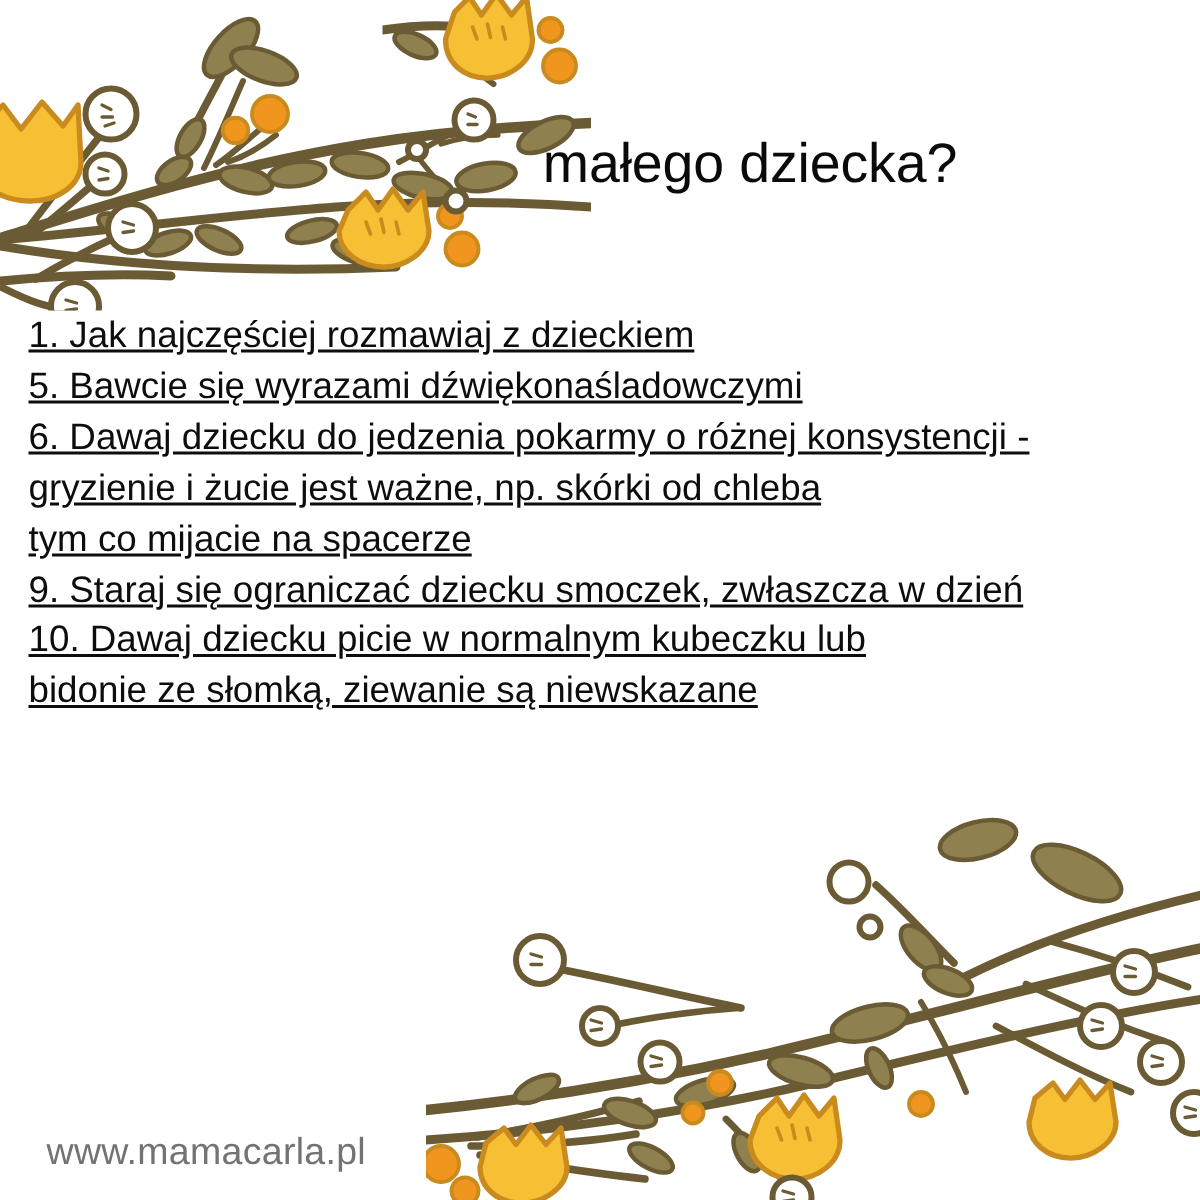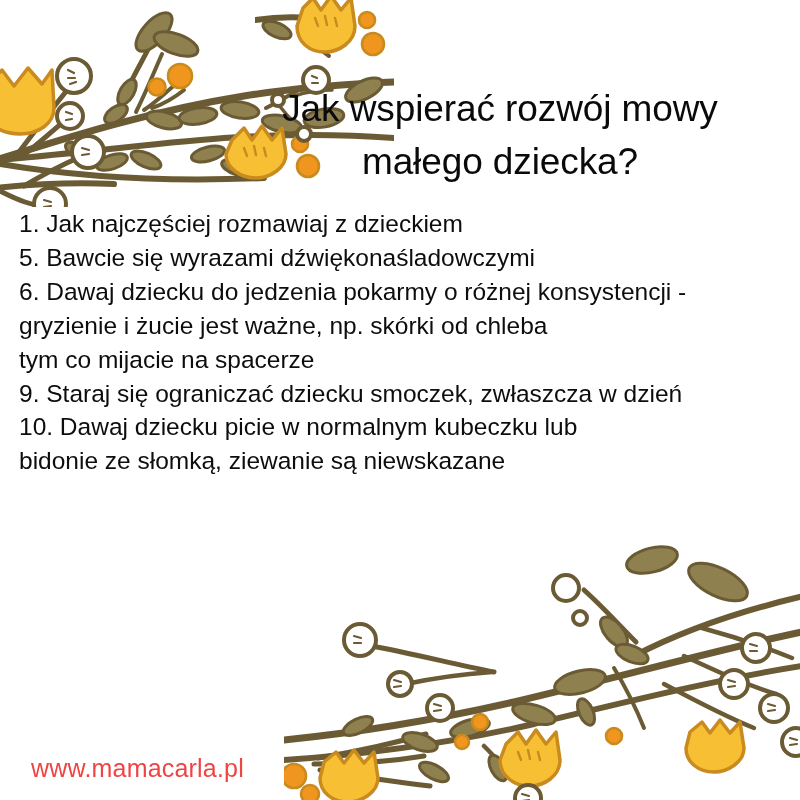--- a/index.html
+++ b/index.html
@@ -51,30 +51,31 @@
     position: absolute;
     left: 19px;
     top: 207px;
     width: 760px;
   }
   .tip-line {
     font-size: 24.5px;
     line-height: 33.9px;
     color: #0d0d0d;
     white-space: nowrap;
+    text-decoration: underline;
   }
 
   
   .site-url {
     position: absolute;
     left: 31px;
     top: 752px;
     font-size: 25px;
     line-height: 32px;
-    color: #ef4444;
+    color: #737373;
     letter-spacing: 0.2px;
   }
 </style>
 </head>
 <body>
 
 <div id="poster">
 
   <div class="deco deco-tl">
     <svg viewBox="0 0 400 215" width="400" height="215" xmlns="http://www.w3.org/2000/svg" aria-hidden="true">
@@ -277,21 +278,20 @@
           <path d="M484 175 L491 174"></path>
         <path d="M506 202 L513 204"></path>
           <path d="M506 209 L513 208"></path>
         <path d="M238 258 L245 260"></path>
           <path d="M238 265 L245 264"></path>
       </g>
     </svg>
   </div>
 
   <div class="title-block">
-    <div class="title-line">Jak wspierać rozwój mowy</div>
     <div class="title-line">małego dziecka?</div>
   </div>
 
   <div class="tips">
     <div class="tip-line">1. Jak najczęściej rozmawiaj z dzieckiem</div>
     <div class="tip-line">5. Bawcie się wyrazami dźwiękonaśladowczymi</div>
     <div class="tip-line">6. Dawaj dziecku do jedzenia pokarmy o różnej konsystencji -</div>
     <div class="tip-line">gryzienie i żucie jest ważne, np. skórki od chleba</div>
     <div class="tip-line">tym co mijacie na spacerze</div>
     <div class="tip-line">9. Staraj się ograniczać dziecku smoczek, zwłaszcza w dzień</div>

